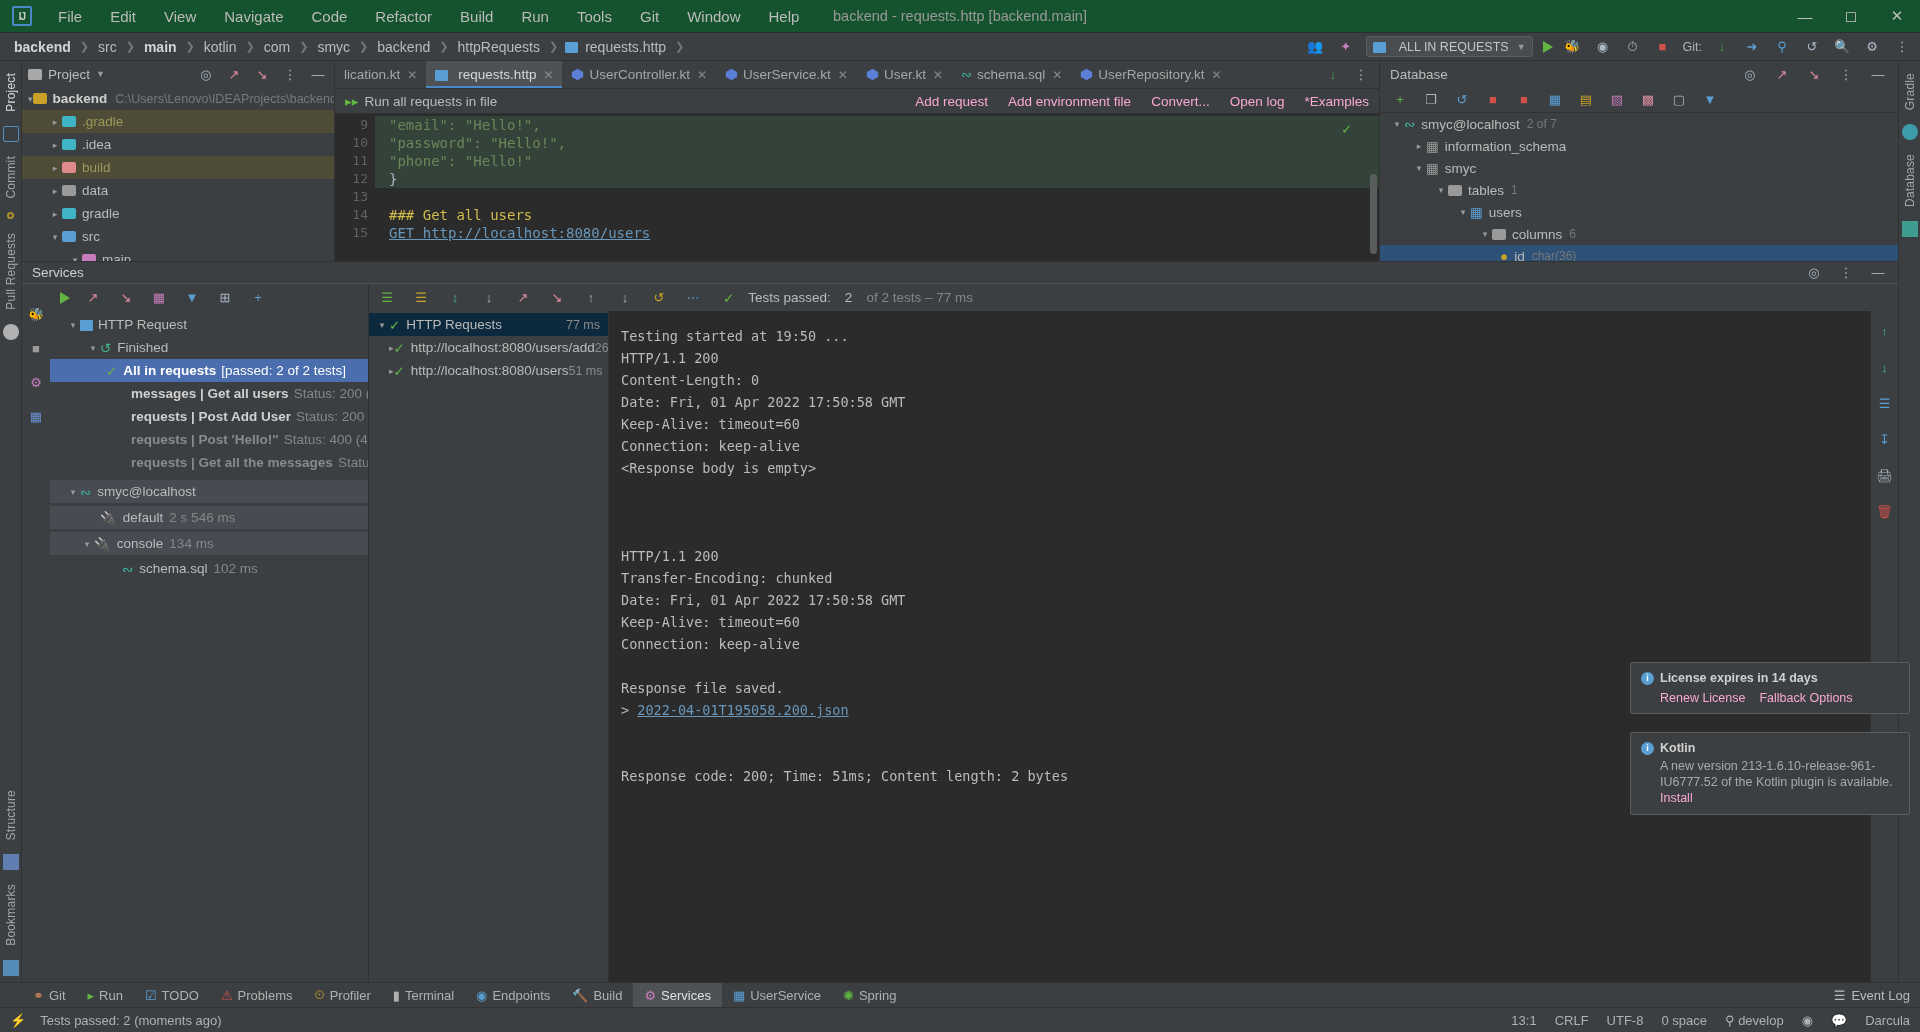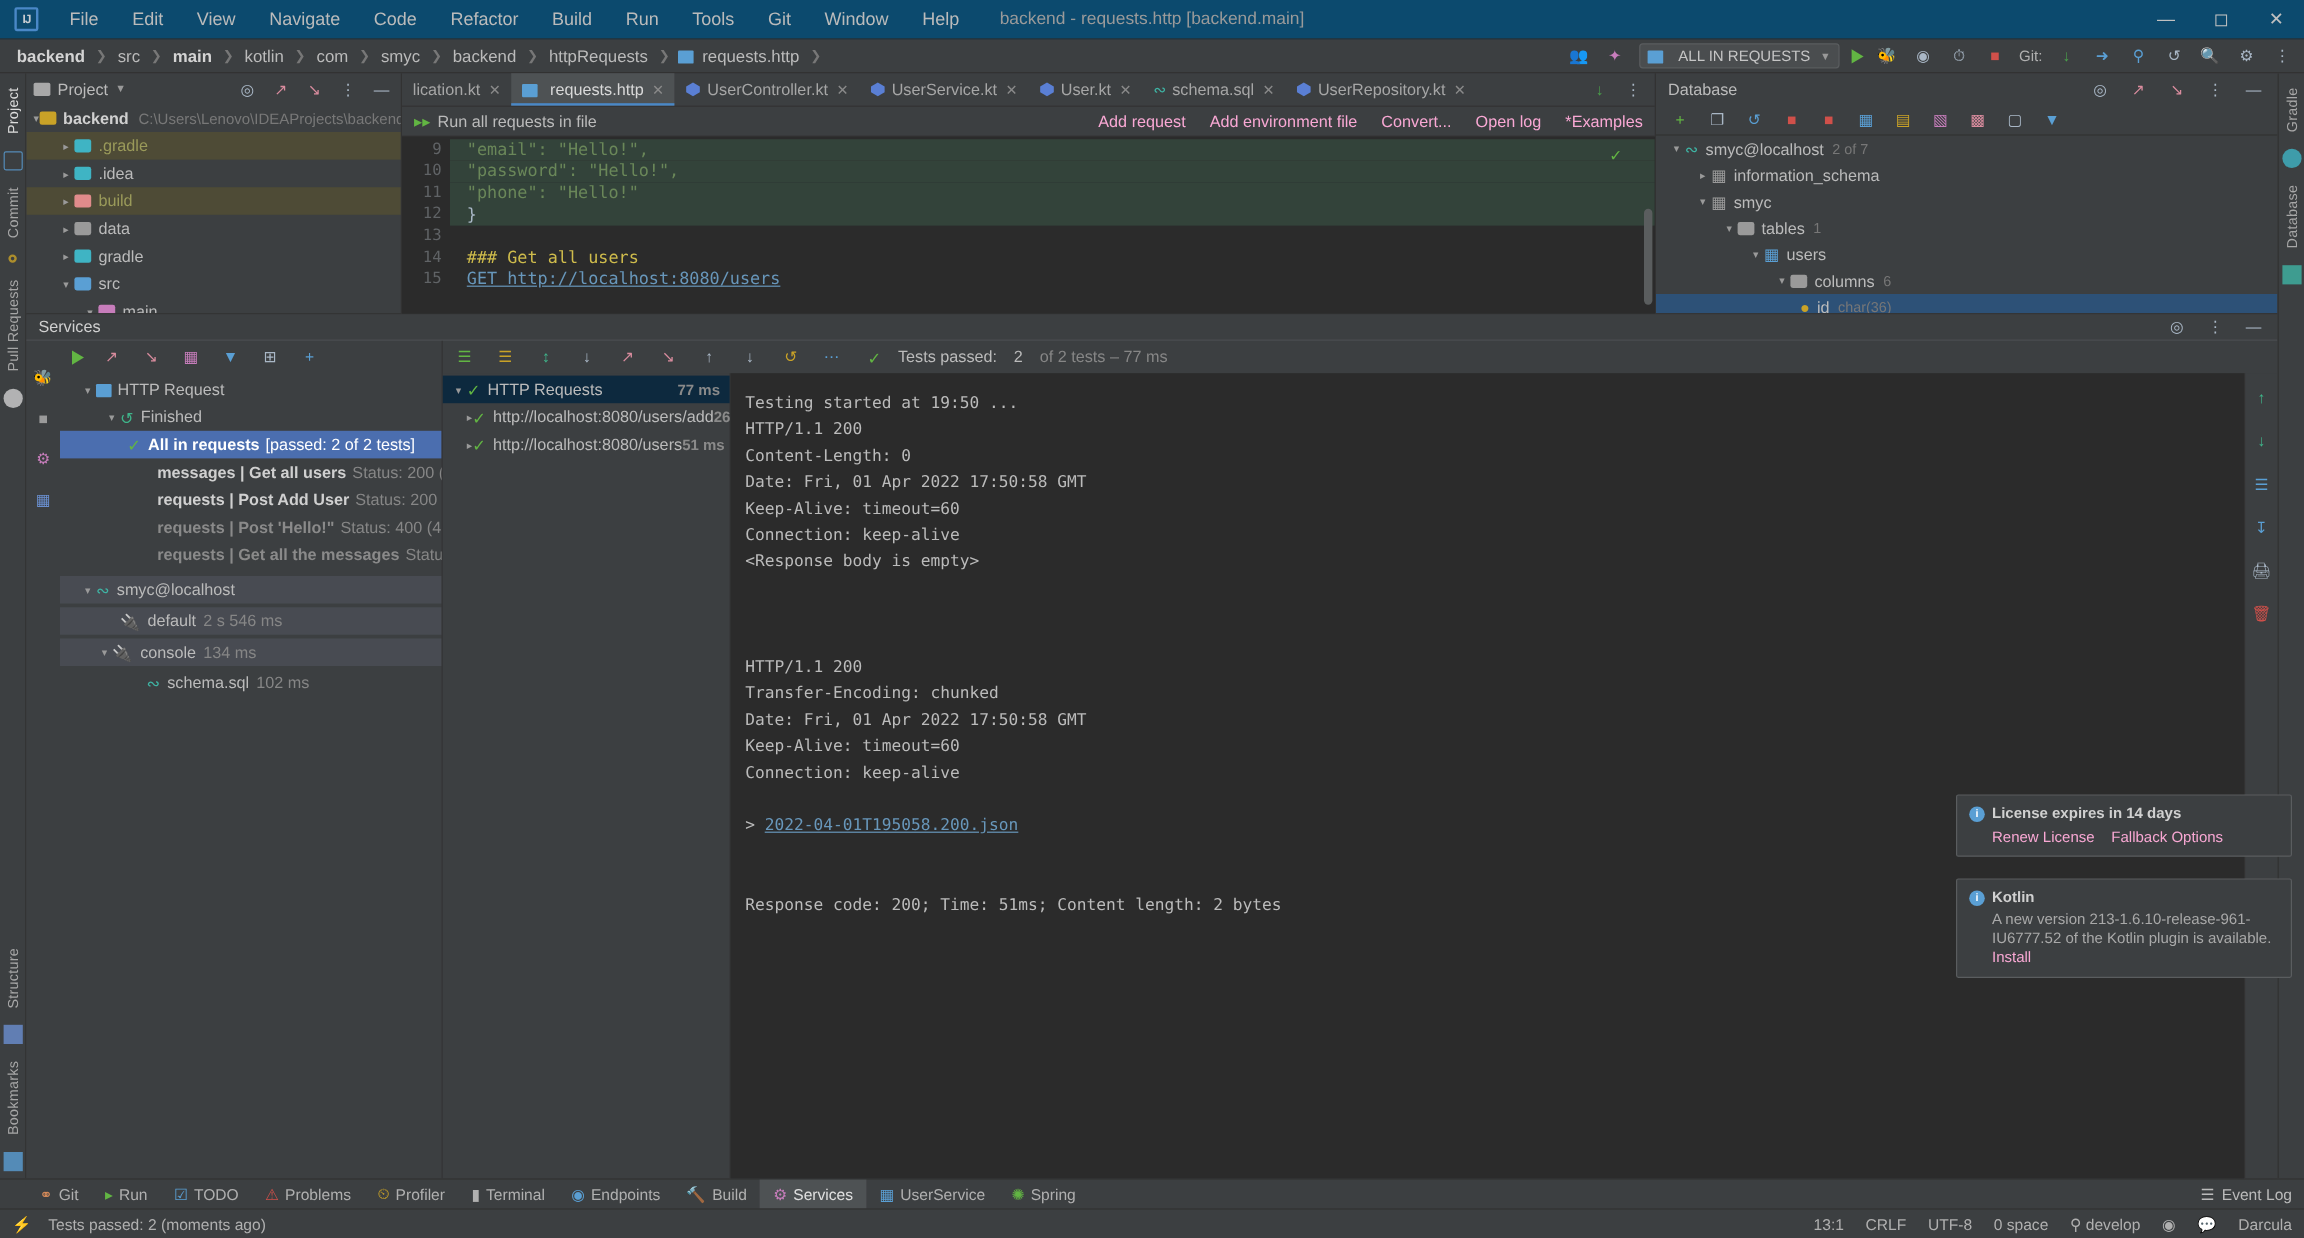--- a/index.html
+++ b/index.html
@@ -5,21 +5,21 @@
   * { box-sizing: border-box; margin:0; padding:0; }
   body {
     width:1920px; height:1032px; overflow:hidden;
     background:#3c3f41; color:#bbbbbb;
     font-family:"Liberation Sans", sans-serif; font-size:15px;
     -webkit-font-smoothing:antialiased;
   }
   .app { position:relative; width:1920px; height:1032px; display:flex; flex-direction:column; }
 
   
-  .titlebar { height:33px; background:#0c4a6e; display:flex; align-items:center; flex-shrink:0;
+  .titlebar { height:33px; background:#14532d; display:flex; align-items:center; flex-shrink:0;
               border-bottom:1px solid #2b2b2b; }
   .ij-logo { width:20px; height:20px; margin:0 12px 0 12px; border:2px solid #4a88c7; border-radius:2px;
              display:flex; align-items:center; justify-content:center; font-size:10px; font-weight:bold;
              color:#c9cdd1; letter-spacing:-1px; }
   .menu { display:flex; align-items:center; gap:0px; }
   .menu-item { padding:4px 14px; font-size:15px; color:#bbbbbb; cursor:default; }
   .title-text { position:absolute; left:50%; transform:translateX(-50%); color:#9a9a9a; font-size:14.5px; }
   .win-controls { margin-left:auto; display:flex; }
   .win-btn { width:46px; height:32px; display:flex; align-items:center; justify-content:center;
              color:#c0c0c0; font-size:15px; }
@@ -121,21 +121,21 @@
   .gray { color:#868686; }
   .bold { font-weight:bold; color:#d0d0d0; }
   .dim { color:#8a8a8a; }
 
   .tests-col { flex:1; display:flex; flex-direction:column; min-width:0; background:#3c3f41; }
   .tests-toolbar { height:27px; display:flex; align-items:center; gap:14px; padding:0 8px; font-size:13.5px; }
   .tests-split { flex:1; display:flex; min-height:0; }
   .test-tree { width:240px; background:#3c3f41; border-right:1px solid #323232; font-size:13.5px; padding-top:2px; }
   .ttnode { height:23px; display:flex; align-items:center; padding-left:6px; white-space:nowrap; }
   .ttnode.sel { background:#0d293e; }
-  .ttnode .ms { margin-left:auto; padding-right:8px; color:#8a8a8a; font-size:12.5px;font-weight:bold; }
+  .ttnode .ms { margin-left:auto; padding-right:8px; color:#8a8a8a; font-size:12.5px; }
   .console { flex:1; background:#2b2b2b; font-family:"DejaVu Sans Mono", monospace; font-size:13.5px;
              color:#bbbbbb; padding:14px 0 0 12px; overflow:hidden; position:relative; line-height:22px; }
   .console .ln { white-space:pre; }
   .console a { color:#6897bb; text-decoration:underline; }
   .right-icons { width:28px; background:#3c3f41; display:flex; flex-direction:column; align-items:center;
                  padding-top:10px; gap:16px; flex-shrink:0; border-left:1px solid #323232; }
 
   
   .notif { position:absolute; right:10px; width:280px; background:#3c3f41; border:1px solid #5a5d5f;
            border-radius:2px; padding:8px 10px; font-size:12.5px; color:#bbb; }
@@ -604,20 +604,21 @@
                 <div class="ln">&lt;Response body is empty&gt;</div>
                 <div class="ln">&nbsp;</div>
                 <div class="ln">&nbsp;</div>
                 <div class="ln">&nbsp;</div>
                 <div class="ln">HTTP/1.1 200</div>
                 <div class="ln">Transfer-Encoding: chunked</div>
                 <div class="ln">Date: Fri, 01 Apr 2022 17:50:58 GMT</div>
                 <div class="ln">Keep-Alive: timeout=60</div>
                 <div class="ln">Connection: keep-alive</div>
                 <div class="ln">&nbsp;</div>
+                <div class="ln">Response file saved.</div>
                 <div class="ln"><span>&gt; </span><a href="#">2022-04-01T195058.200.json</a></div>
                 <div class="ln">&nbsp;</div>
                 <div class="ln">&nbsp;</div>
                 <div class="ln">Response code: 200; Time: 51ms; Content length: 2 bytes</div>
               </div>
 
               <div class="right-icons">
                 <span class="icon-btn" style="color:#3fb48a">↑</span>
                 <span class="icon-btn" style="color:#3fb48a">↓</span>
                 <span class="icon-btn" style="color:#5a9fd4">☰</span>

